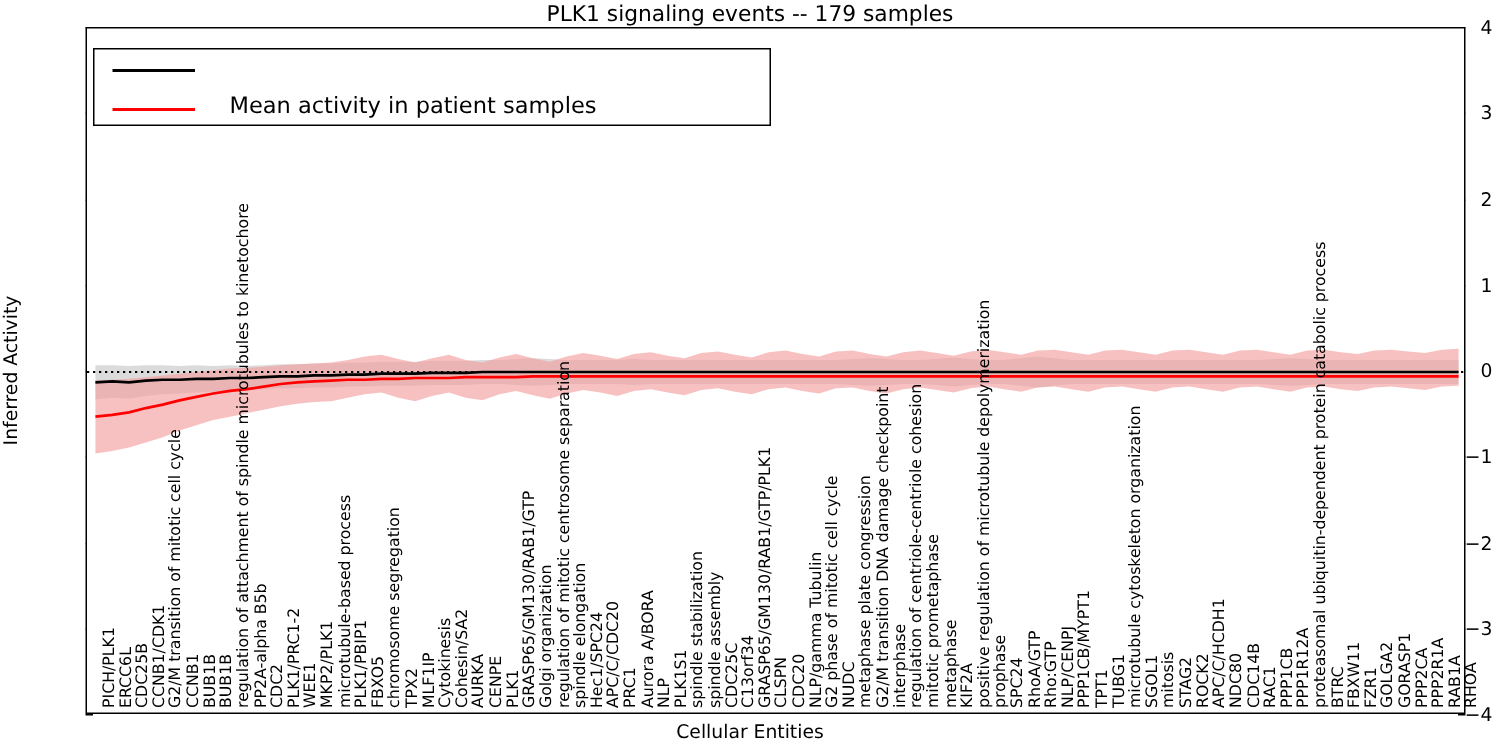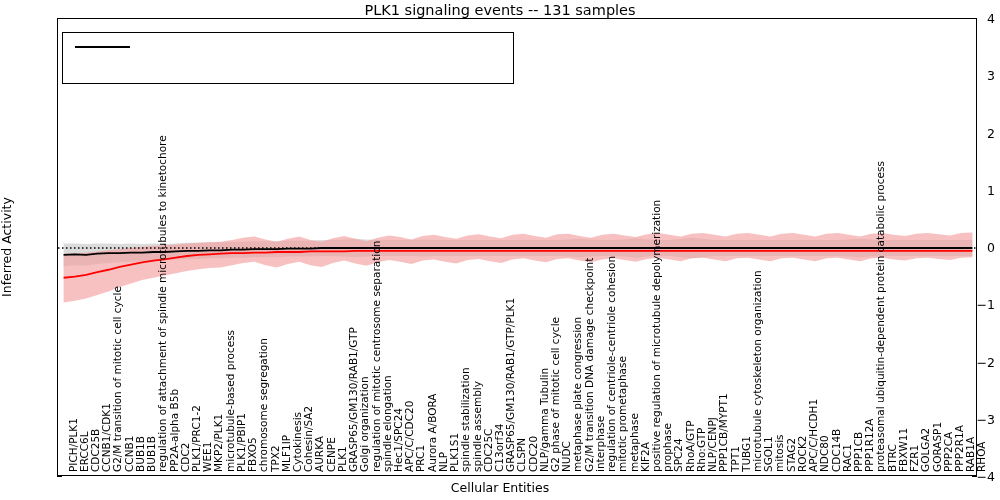--- a/index.html
+++ b/index.html
@@ -26,21 +26,21 @@
 
   .xticklabels{position:absolute;left:57px;top:0;width:920px;height:500px;}
   .xtl{position:absolute;font-size:10.5px;color:#000;white-space:nowrap;
        transform-origin:left top;transform:rotate(-90deg);}
 </style>
 </head>
 <body>
 
 <div id="root">
 
-  <div class="title">PLK1 signaling events -- 131 samples</div>
+  <div class="title">PLK1 signaling events -- 179 samples</div>
 
   <div class="ylabel" id="ylabel-el" style="left: 14px; top: 247px; transform: rotate(-90deg) translate(-50%, -100%);">Inferred Activity</div>
   <div class="xlabel">Cellular Entities</div>
 
   <div id="yticks">
       <div class="ytick" style="top: 18px;">4</div>
       <div class="ytickmark" style="top: 18px;"></div>
       <div class="ytickmark r" style="top: 18px;"></div>
       <div class="ytick" style="top: 75.25px;">3</div>
       <div class="ytickmark" style="top: 75.25px;"></div>
@@ -244,14 +244,18 @@
       <div class="xtl" style="left: 884.732px; top: 472px;">PPP2CA</div>
       <div class="xtl" style="left: 895.951px; top: 472px;">PPP2R1A</div>
       <div class="xtl" style="left: 907.171px; top: 472px;">RAB1A</div>
       <div class="xtl" style="left: 918.39px; top: 472px;">RHOA</div>
     </div>
 
   <div class="legend">
     <div class="legrow">
       <div class="legline" id="legline0" style="background: rgb(0, 0, 0);"></div>
     </div>
+    <div class="legrow">
+      <div class="legline" id="legline1" style="background: rgb(255, 0, 0);"></div>
+      <div class="legtxt">Mean activity in patient samples</div>
+    </div>
   </div>
 </div>
 
 </body></html>

